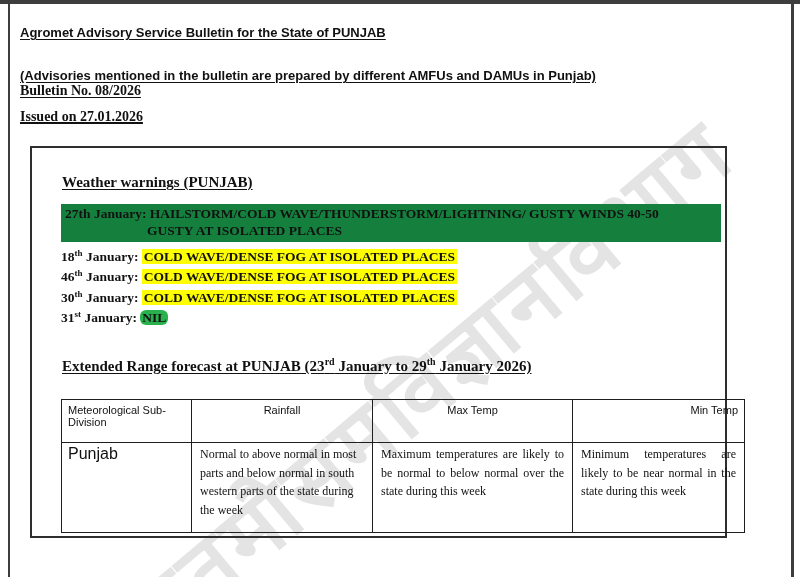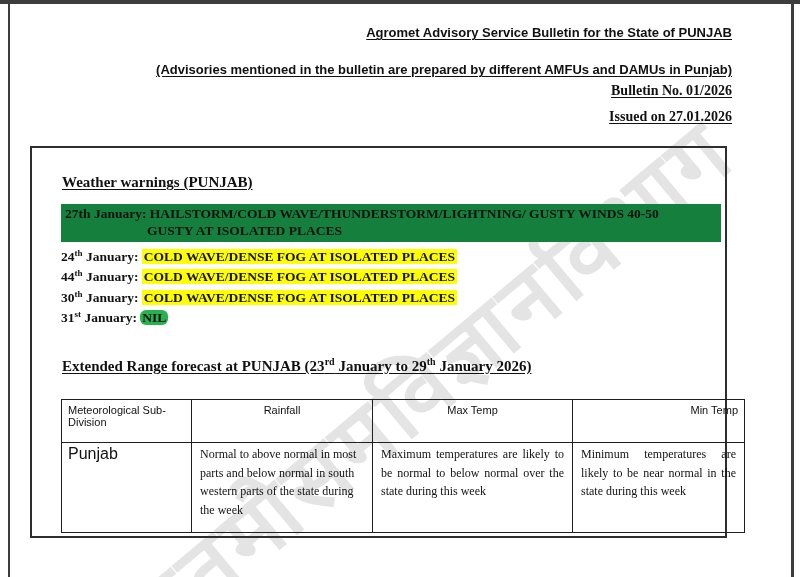--- a/index.html
+++ b/index.html
@@ -21,28 +21,28 @@
   .watermark {
     position:absolute; left:48px; top:620px;
     transform:rotate(-40deg); transform-origin:0 0;
     font-family:"DejaVu Sans", sans-serif;
     font-weight:bold; font-size:88px; letter-spacing:5px;
     color:#000; opacity:0.10; white-space:nowrap;
     z-index:0; pointer-events:none;
   }
 
   
-  .hdr { position:absolute; left:0; width:732px; text-align:right; font-weight:bold; z-index:2; }
+  .hdr { position:absolute; left:0; width:732px; text-align:left; font-weight:bold; z-index:2;padding-left:20px; }
   .hdr u { text-underline-offset:2px; }
   .hdr-sans { font-family:"Liberation Sans", sans-serif; font-size:13px; }
   .hdr-serif { font-family:"Liberation Serif", serif; font-size:14px; }
   .hdr1 { top:25px; }
-  .hdr2 { top:62px; }
+  .hdr2 { top:68px; }
   .hdr3 { top:83px; }
-  .hdr4 { top:109px; }
+  .hdr4 { top:109px;text-decoration:underline; }
 
   
   .main-box {
     position:absolute; left:30px; top:146px;
     width:697px; height:392px;
     border:2px solid #2e2e2e;
     z-index:1;
     padding-left:24px;
   }
 
@@ -105,35 +105,35 @@
 <body>
 
 <div class="edge-top"></div>
 <div class="edge-left"></div>
 <div class="edge-right"></div>
 
 <div class="watermark">भारतमौसमविज्ञानविभाग</div>
 
 <div class="hdr hdr1 hdr-sans"><u>Agromet Advisory Service Bulletin for the State of PUNJAB</u></div>
 <div class="hdr hdr2 hdr-sans"><u>(Advisories mentioned in the bulletin are prepared by different AMFUs and DAMUs in Punjab)</u></div>
-<div class="hdr hdr3 hdr-serif"><u>Bulletin No. 01/2026</u></div>
+<div class="hdr hdr3 hdr-serif"><u>Bulletin No. 08/2026</u></div>
 <div class="hdr hdr4 hdr-serif"><u>Issued on 27.01.2026</u></div>
 
 <div class="main-box">
 
   <div class="warn-heading">Weather warnings (PUNJAB)</div>
 
   <div class="warn-orange hl-orange" style="background: #15803d;">
     <div class="wo-line1"><span>27th January:</span> <span>HAILSTORM/COLD WAVE/THUNDERSTORM/LIGHTNING/ GUSTY WINDS 40-50</span></div>
     <div class="wo-line2">GUSTY AT ISOLATED PLACES</div>
   </div>
 
   <div class="warn-rows">
-    <div class="warn-row"><span><span>24</span><sup>th</sup><span> January:</span></span> <span class="hl hl-yellow" style="background: rgb(255, 255, 0);">COLD WAVE/DENSE FOG AT ISOLATED PLACES</span></div>
-    <div class="warn-row"><span><span>44</span><sup>th</sup><span> January:</span></span> <span class="hl hl-yellow" style="background: rgb(255, 255, 0);">COLD WAVE/DENSE FOG AT ISOLATED PLACES</span></div>
+    <div class="warn-row"><span><span>18</span><sup>th</sup><span> January:</span></span> <span class="hl hl-yellow" style="background: rgb(255, 255, 0);">COLD WAVE/DENSE FOG AT ISOLATED PLACES</span></div>
+    <div class="warn-row"><span><span>46</span><sup>th</sup><span> January:</span></span> <span class="hl hl-yellow" style="background: rgb(255, 255, 0);">COLD WAVE/DENSE FOG AT ISOLATED PLACES</span></div>
     <div class="warn-row"><span><span>30</span><sup>th</sup><span> January:</span></span> <span class="hl hl-yellow" style="background: rgb(255, 255, 0);">COLD WAVE/DENSE FOG AT ISOLATED PLACES</span></div>
     <div class="warn-row"><span><span>31</span><sup>st</sup><span> January:</span></span> <span class="hl hl-green" style="background: rgb(40, 177, 76); border-radius: 6px;">NIL</span></div>
   </div>
 
   <div class="ext-heading"><span>Extended Range forecast at PUNJAB (23</span><sup>rd</sup><span> January to 29</span><sup>th</sup><span> January 2026)</span></div>
 
   <table class="forecast">
     <thead>
       <tr>
         <th class="col-div">Meteorological Sub-Division</th>

